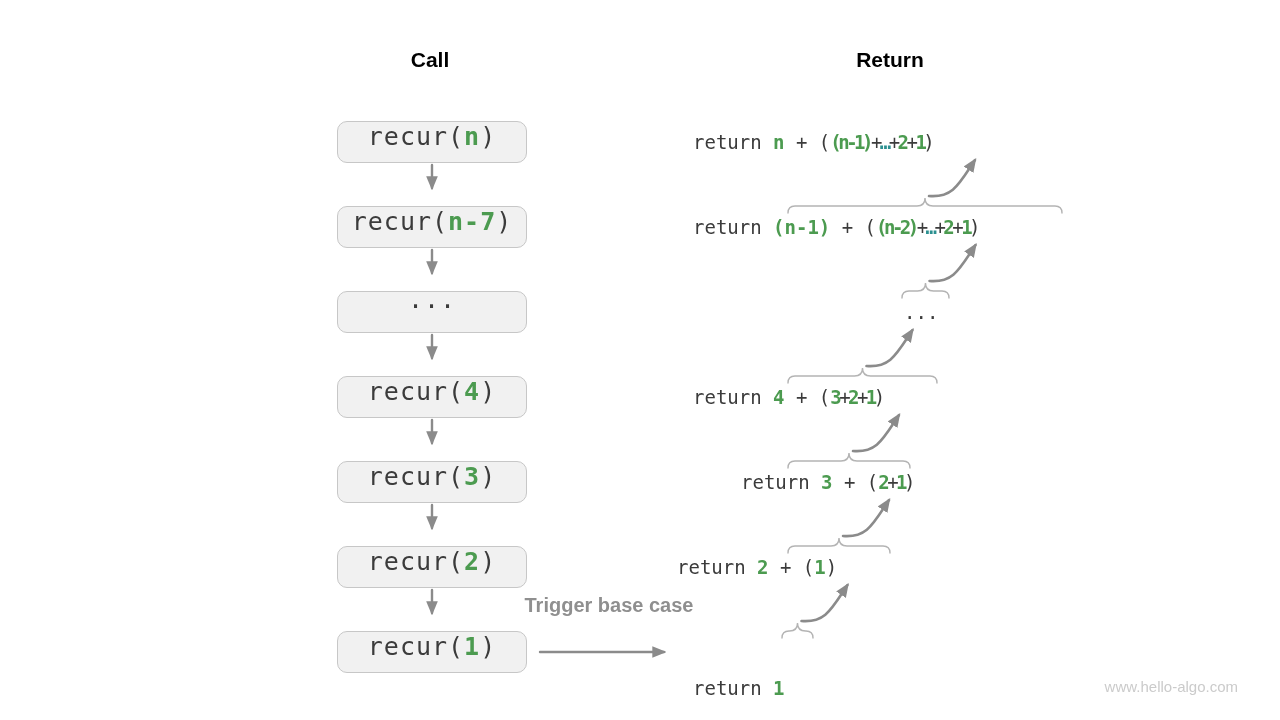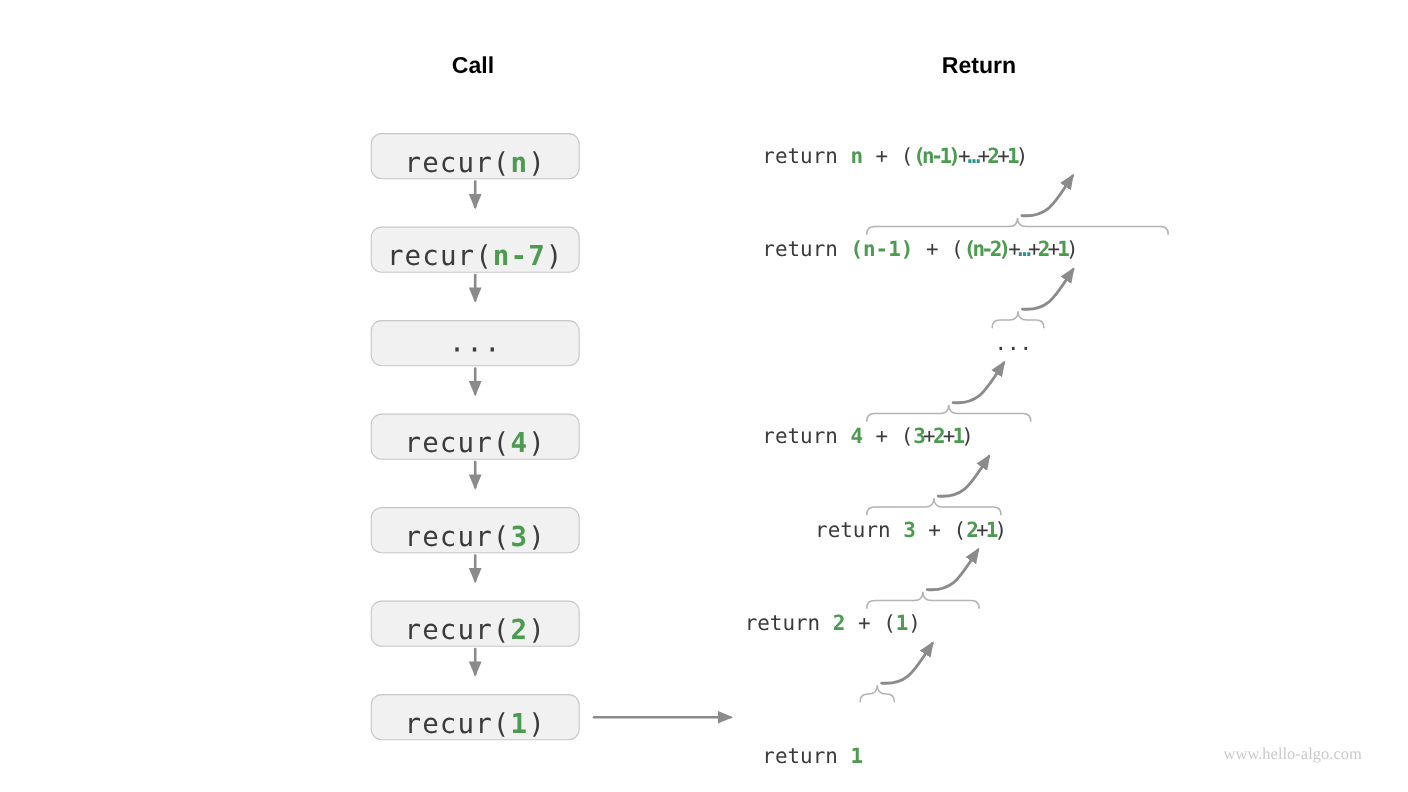--- a/index.html
+++ b/index.html
@@ -3,33 +3,33 @@
 <meta charset="utf-8">
 <style>
   html,body{margin:0;padding:0;background:#ffffff;}
   #canvas{position:relative;width:1280px;height:720px;background:#ffffff;overflow:hidden;
           font-family:"Liberation Sans",sans-serif;}
   .hdr{position:absolute;width:200px;text-align:center;font-size:21px;font-weight:bold;color:#000000;}
   #hdr-call{left:330px;top:48px;}
   #hdr-return{left:790px;top:48px;}
   .callbox{position:absolute;left:337px;width:190px;height:42px;box-sizing:border-box;
            background:#f1f1f1;border:1.5px solid #c7c7c7;border-radius:10px;
-           display:flex;align-items:flex-end;justify-content:center;
+           display:flex;align-items:flex-start;justify-content:center;
            font-family:"DejaVu Sans Mono",monospace;font-size:25px;letter-spacing:1px;color:#3b3b3b;
            white-space:pre;}
   .retline{position:absolute;height:30px;line-height:30px;white-space:pre;
            font-family:"DejaVu Sans Mono",monospace;font-size:19px;color:#3b3b3b;}
   .seg-d{color:#3b3b3b;}
   .seg-g{color:#4c9b50;font-weight:bold;}
   .seg-t{color:#2b9090;font-weight:bold;}
   .tight{letter-spacing:-3.5px;word-spacing:-7px;}
   #overlay{position:absolute;left:0;top:0;pointer-events:none;}
   #trigger-label{position:absolute;left:509px;top:594px;width:200px;text-align:center;
                  font-size:20px;font-weight:bold;color:#8f8f8f;}
-  #watermark{position:absolute;right:42px;top:678px;font-family:Liberation Serif, serif;
+  #watermark{position:absolute;right:42px;top:678px;font-family:Liberation Sans, sans-serif;
              font-size:15px;color:#cbcbcb;}
 </style>
 </head>
 <body>
 
 <div id="canvas">
   <div class="hdr" id="hdr-call">Call</div>
   <div class="hdr" id="hdr-return">Return</div>
 
   <div id="rows">
@@ -75,14 +75,15 @@
     <g id="g-arrows">
         <path d="M 929 196 C 953 198 959 184 975 160" fill="none" stroke="#8b8b8b" stroke-width="2.6" stroke-linecap="round" marker-end="url(#ah)"></path>
         <path d="M 929.5 281 C 953.5 283 959.5 269 975.5 245" fill="none" stroke="#8b8b8b" stroke-width="2.6" stroke-linecap="round" marker-end="url(#ah)"></path>
         <path d="M 866.5 366 C 890.5 368 896.5 354 912.5 330" fill="none" stroke="#8b8b8b" stroke-width="2.6" stroke-linecap="round" marker-end="url(#ah)"></path>
         <path d="M 853 451 C 877 453 883 439 899 415" fill="none" stroke="#8b8b8b" stroke-width="2.6" stroke-linecap="round" marker-end="url(#ah)"></path>
         <path d="M 843 536 C 867 538 873 524 889 500" fill="none" stroke="#8b8b8b" stroke-width="2.6" stroke-linecap="round" marker-end="url(#ah)"></path>
         <path d="M 801.5 621 C 825.5 623 831.5 609 847.5 585" fill="none" stroke="#8b8b8b" stroke-width="2.6" stroke-linecap="round" marker-end="url(#ah)"></path>
       </g>
   </svg>
 
+  <div id="trigger-label">Trigger base case</div>
   <div id="watermark">www.hello-algo.com</div>
 </div>
 
 </body></html>

